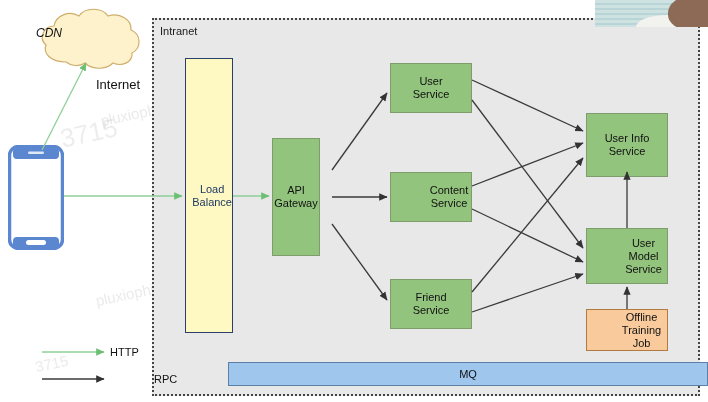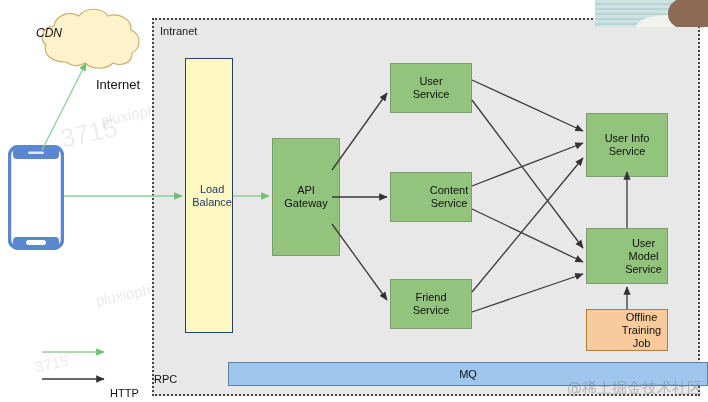--- a/index.html
+++ b/index.html
@@ -113,21 +113,21 @@
     width: 56px;
     height: 105px;
   }
 
   
   .legend-item {
     position: absolute;
     font-size: 11px;
     color: #111111;
   }
-  #legend-http-label { left: 110px; top: 346px; margin-top: 41px; }
+  #legend-http-label { left: 110px; top: 346px; }
   #legend-rpc-label  { left: 110px; top: 373px; padding-left: 44px; }
 
   
   #mq {
     position: absolute;
     left: 228px;
     top: 362px;
     width: 480px;
     height: 24px;
     background: #9fc6ed;
@@ -234,21 +234,21 @@
     <rect x="18" y="95" width="20" height="5" rx="2.5" fill="#ffffff"></rect>
   </svg>
 
   <div class="node blue" style="left:185px; top:58px; width:48px; height:275px;">
     <div>
       <span>Load</span>
       <span>Balance</span>
     </div>
   </div>
 
-  <div class="node green" style="left:272px; top:138px; width:68px; height:118px;">
+  <div class="node green" style="left:272px; top:138px; width:48px; height:118px;">
     <div>
       <span>API</span>
       <span>Gateway</span>
     </div>
   </div>
 
   <div class="node green" style="left:390px; top:63px; width:82px; height:50px;">
     <div>
       <span>User</span>
       <span>Service</span>
@@ -327,21 +327,20 @@
 
     <line x1="627" y1="309" x2="627" y2="287" stroke="#3a3a3a" stroke-width="1.3" marker-end="url(#head-dark)"></line>
 
     <line x1="42" y1="352" x2="104" y2="352" stroke="#8ecf97" stroke-width="1.3" marker-end="url(#head-green)"></line>
     <line x1="42" y1="379" x2="104" y2="379" stroke="#3a3a3a" stroke-width="1.3" marker-end="url(#head-dark)"></line>
   </svg>
 
   <div class="legend-item" id="legend-http-label">HTTP</div>
   <div class="legend-item" id="legend-rpc-label">RPC</div>
 
-  <div id="corner-watermark">@稀土掘金技术社区</div>
 
   <div id="video-overlay">
     <div id="video-bg"></div>
     <div id="video-shoulder"></div>
     <div id="video-person"></div>
   </div>
 
 </div>
 
 </body></html>

